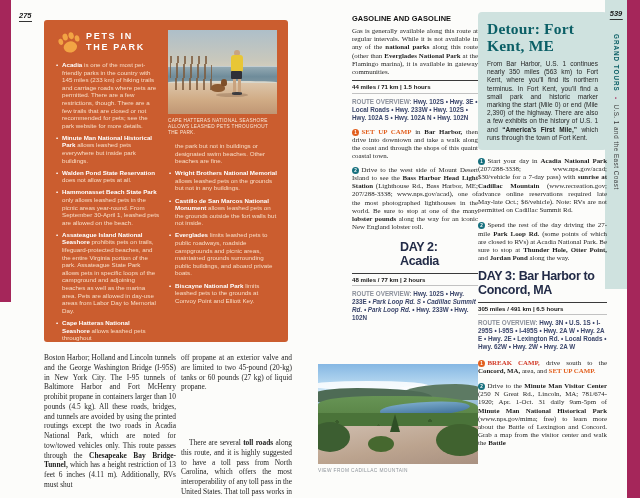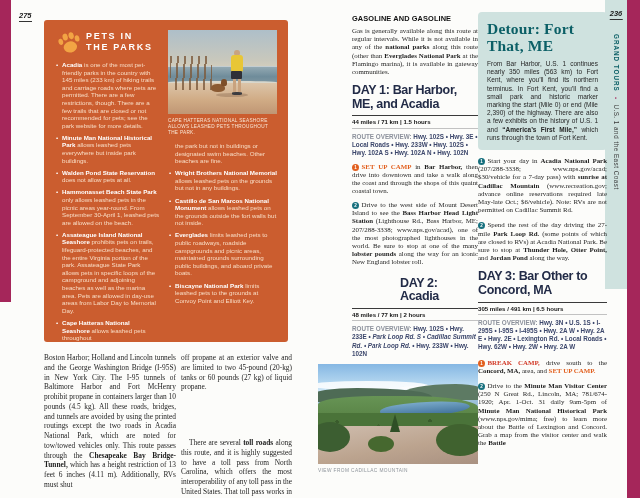--- a/index.html
+++ b/index.html
@@ -132,41 +132,41 @@
 </head>
 <body>
 
 <div id="page">
 
   <div id="strip-left" class="abs strip"></div>
   <div id="strip-right" class="abs strip"></div>
 
   <div id="pagenum-left" class="abs pagenum">275</div>
   <div id="side-tab" class="abs">
-    <div id="pagenum-right" class="abs pagenum">236</div>
+    <div id="pagenum-right" class="abs pagenum">539</div>
     <div id="tab-vtext" class="abs">
       <span class="vt-series">GRAND TOURS</span><span class="vt-dot">•</span><span class="vt-title">U.S. 1 and the East Coast</span>
     </div>
   </div>
 
   <div id="pets-box" class="abs">
     <div class="pets-col-left">
       <div class="pets-title-row">
         <svg class="paw" width="24" height="21" viewBox="0 0 40 36">
           <g fill="#f2a444" transform="rotate(-12 20 18)">
             <ellipse cx="6.5" cy="14" rx="4" ry="5.5"></ellipse>
             <ellipse cx="15.5" cy="7.5" rx="4.5" ry="6"></ellipse>
             <ellipse cx="26" cy="7.5" rx="4.5" ry="6"></ellipse>
             <ellipse cx="35" cy="14" rx="4" ry="5.5"></ellipse>
             <ellipse cx="20.7" cy="26" rx="11.5" ry="9.5"></ellipse>
           </g>
         </svg>
         <div class="pets-title">
           <div>PETS IN</div>
-          <div>THE PARKS</div>
+          <div>THE PARK</div>
         </div>
       </div>
       <ul class="pets-list">
         <li><span class="wb">Acadia</span><span> is one of the most pet-friendly parks in the country with 145 miles (233 km) of hiking trails and carriage roads where pets are permitted. There are a few restrictions, though. There are a few trails that are closed or not recommended for pets; see the park website for more details.</span></li>
         <li><span class="wb">Minute Man National Historical Park</span><span> allows leashed pets everywhere but inside park buildings.</span></li>
         <li><span class="wb">Walden Pond State Reservation</span><span> does not allow pets at all.</span></li>
         <li><span class="wb">Hammonasset Beach State Park</span><span> only allows leashed pets in the picnic areas year-round. From September 30-April 1, leashed pets are allowed on the beach.</span></li>
         <li><span class="wb">Assateague Island National Seashore</span><span> prohibits pets on trails, lifeguard-protected beaches, and the entire Virginia portion of the park. Assateague State Park allows pets in specific loops of the campground and adjoining beaches as well as the marina area. Pets are allowed in day-use areas from Labor Day to Memorial Day.</span></li>
         <li><span class="wb">Cape Hatteras National Seashore</span><span> allows leashed pets throughout</span></li>
       </ul>
@@ -206,21 +206,20 @@
   <div id="bl-col1" class="abs bl-col"><span>Boston Harbor; Holland and Lincoln tunnels and the George Washington Bridge (I-95S) in New York City. The I-95 tunnels of Baltimore Harbor and Fort McHenry prohibit propane in containers larger than 10 pounds (4.5 kg). All these roads, bridges, and tunnels are avoided by using the printed routings except the two roads in Acadia National Park, which are noted for tow/towed vehicles only. This route passes through the </span><span class="b">Chesapeake Bay Bridge-Tunnel,</span><span> which has a height restriction of 13 feet 6 inches (4.11 m). Additionally, RVs must shut</span></div>
   <div id="bl-col2" class="abs bl-col">
     <div class="p1"><span>off propane at an exterior valve and are limited to two 45-pound (20-kg) tanks or 60 pounds (27 kg) of liquid propane.</span></div>
     <div class="p2"><span>There are several </span><span class="b">toll roads</span><span> along this route, and it is highly suggested to have a toll pass from North Carolina, which offers the most interoperability of any toll pass in the United States. That toll pass works in every state this route passes through and is available to non-North Carolina residents. You can acquire a toll transponder ($7-17) from www.ncquickpass.com.</span></div>
   </div>
 
   <div id="mid-col" class="abs">
     <div class="h-small">GASOLINE AND GASOLINE</div>
     <div class="body-serif"><span>Gas is generally available along this route at regular intervals. While it is not available in any of the </span><span class="b">national parks</span><span> along this route (other than </span><span class="b">Everglades National Park</span><span> at the Flamingo marina), it is available in gateway communities.</span></div>
 
-    <div class="day-h">DAY 1: Bar Harbor, ME, and Acadia</div>
     <div class="distance">44 miles / 71 km | 1.5 hours</div>
     <div class="route"><span class="rl">ROUTE OVERVIEW: </span><span class="rt">Hwy. 102S • Hwy. 3E • Local Roads • Hwy. 233W • Hwy. 102S • Hwy. 102A S • Hwy. 102A N • Hwy. 102N</span></div>
     <div class="step"><span class="stepnum orange">1</span><span><span class="camp">SET UP CAMP</span><span> in </span><span class="b">Bar Harbor,</span><span> then drive into downtown and take a walk along the coast and through the shops of this quaint coastal town.</span></span></div>
     <div class="step"><span class="stepnum teal">2</span><span><span>Drive to the west side of Mount Desert Island to see the </span><span class="b">Bass Harbor Head Light Station</span><span> (Lighthouse Rd., Bass Harbor, ME; 207/288-3338; www.nps.gov/acad), one of the most photographed lighthouses in the world. Be sure to stop at one of the many </span><span class="b">lobster pounds</span><span> along the way for an iconic New England lobster roll.</span></span></div>
 
     <div class="day-h" style="margin-top:10px;padding-left:48px;">DAY 2: Acadia</div>
     <div class="distance">48 miles / 77 km | 2 hours</div>
     <div class="route"><span class="rl">ROUTE OVERVIEW: </span><span class="rt">Hwy. 102S • Hwy. 233E • </span><span class="rti">Park Loop Rd. S • Cadillac Summit Rd. • Park Loop Rd.</span><span class="rt"> • Hwy. 233W • Hwy. 102N</span></div>
   </div>
 
@@ -236,27 +235,27 @@
     <div class="cm-granite"></div>
     <div class="cm-shrub1"></div>
     <div class="cm-shrub2"></div>
     <div class="cm-shrub3"></div>
     <div class="cm-tree"></div>
   </div>
   <div id="cadillac-caption" class="abs">VIEW FROM CADILLAC MOUNTAIN</div>
 
   <div id="right-col" class="abs">
     <div class="detour">
-      <div class="detour-title">Detour: Fort That, ME</div>
+      <div class="detour-title">Detour: Fort Kent, ME</div>
       <div class="detour-body"><span>From Bar Harbor, U.S. 1 continues nearly 350 miles (563 km) to Fort Kent, where you’ll find its northern terminus. In Fort Kent, you’ll find a small park and historic marker marking the start (Mile 0) or end (Mile 2,390) of the highway. There are also a few exhibits on the history of U.S. 1 and </span><span class="b">“America’s First Mile,”</span><span> which runs through the town of Fort Kent.</span></div>
     </div>
 
     <div class="step"><span class="stepnum teal">1</span><span><span>Start your day in </span><span class="b">Acadia National Park</span><span> (207/288-3338; www.nps.gov/acad; $30/vehicle for a 7-day pass) with </span><span class="b">sunrise at Cadillac Mountain</span><span> (www.recreation.gov; advance online reservations required late May-late Oct.; $6/vehicle). Note: RVs are not permitted on Cadillac Summit Rd.</span></span></div>
     <div class="step"><span class="stepnum teal">2</span><span><span>Spend the rest of the day driving the 27-mile </span><span class="b">Park Loop Rd.</span><span> (some points of which are closed to RVs) at Acadia National Park. Be sure to stop at </span><span class="b">Thunder Hole, Otter Point,</span><span> and </span><span class="b">Jordan Pond</span><span> along the way.</span></span></div>
 
-    <div class="day-h">DAY 3: Bar Other to Concord, MA</div>
+    <div class="day-h">DAY 3: Bar Harbor to Concord, MA</div>
     <div class="distance">305 miles / 491 km | 6.5 hours</div>
     <div class="route"><span class="rl">ROUTE OVERVIEW: </span><span class="rt">Hwy. 3N • U.S. 1S • I-295S • I-95S • I-495S • Hwy. 2A W • Hwy. 2A E • Hwy. 2E • Lexington Rd. • Local Roads • Hwy. 62W • Hwy. 2W • Hwy. 2A W</span></div>
     <div class="step"><span class="stepnum orange">1</span><span><span class="brk">BREAK CAMP,</span><span> drive south to the </span><span class="b">Concord, MA,</span><span> area, and </span><span class="camp">SET UP CAMP.</span></span></div>
     <div class="step"><span class="stepnum teal">2</span><span><span>Drive to the </span><span class="b">Minute Man Visitor Center</span><span> (250 N Great Rd., Lincoln, MA; 781/674-1920; Apr. 1-Oct. 31 daily 9am-5pm of </span><span class="b">Minute Man National Historical Park</span><span> (www.nps.gov/mima; free) to learn more about the Battle of Lexington and Concord. Grab a map from the visitor center and walk the </span><span class="b">Battle</span></span></div>
   </div>
 
 </div>
 
 </body></html>

